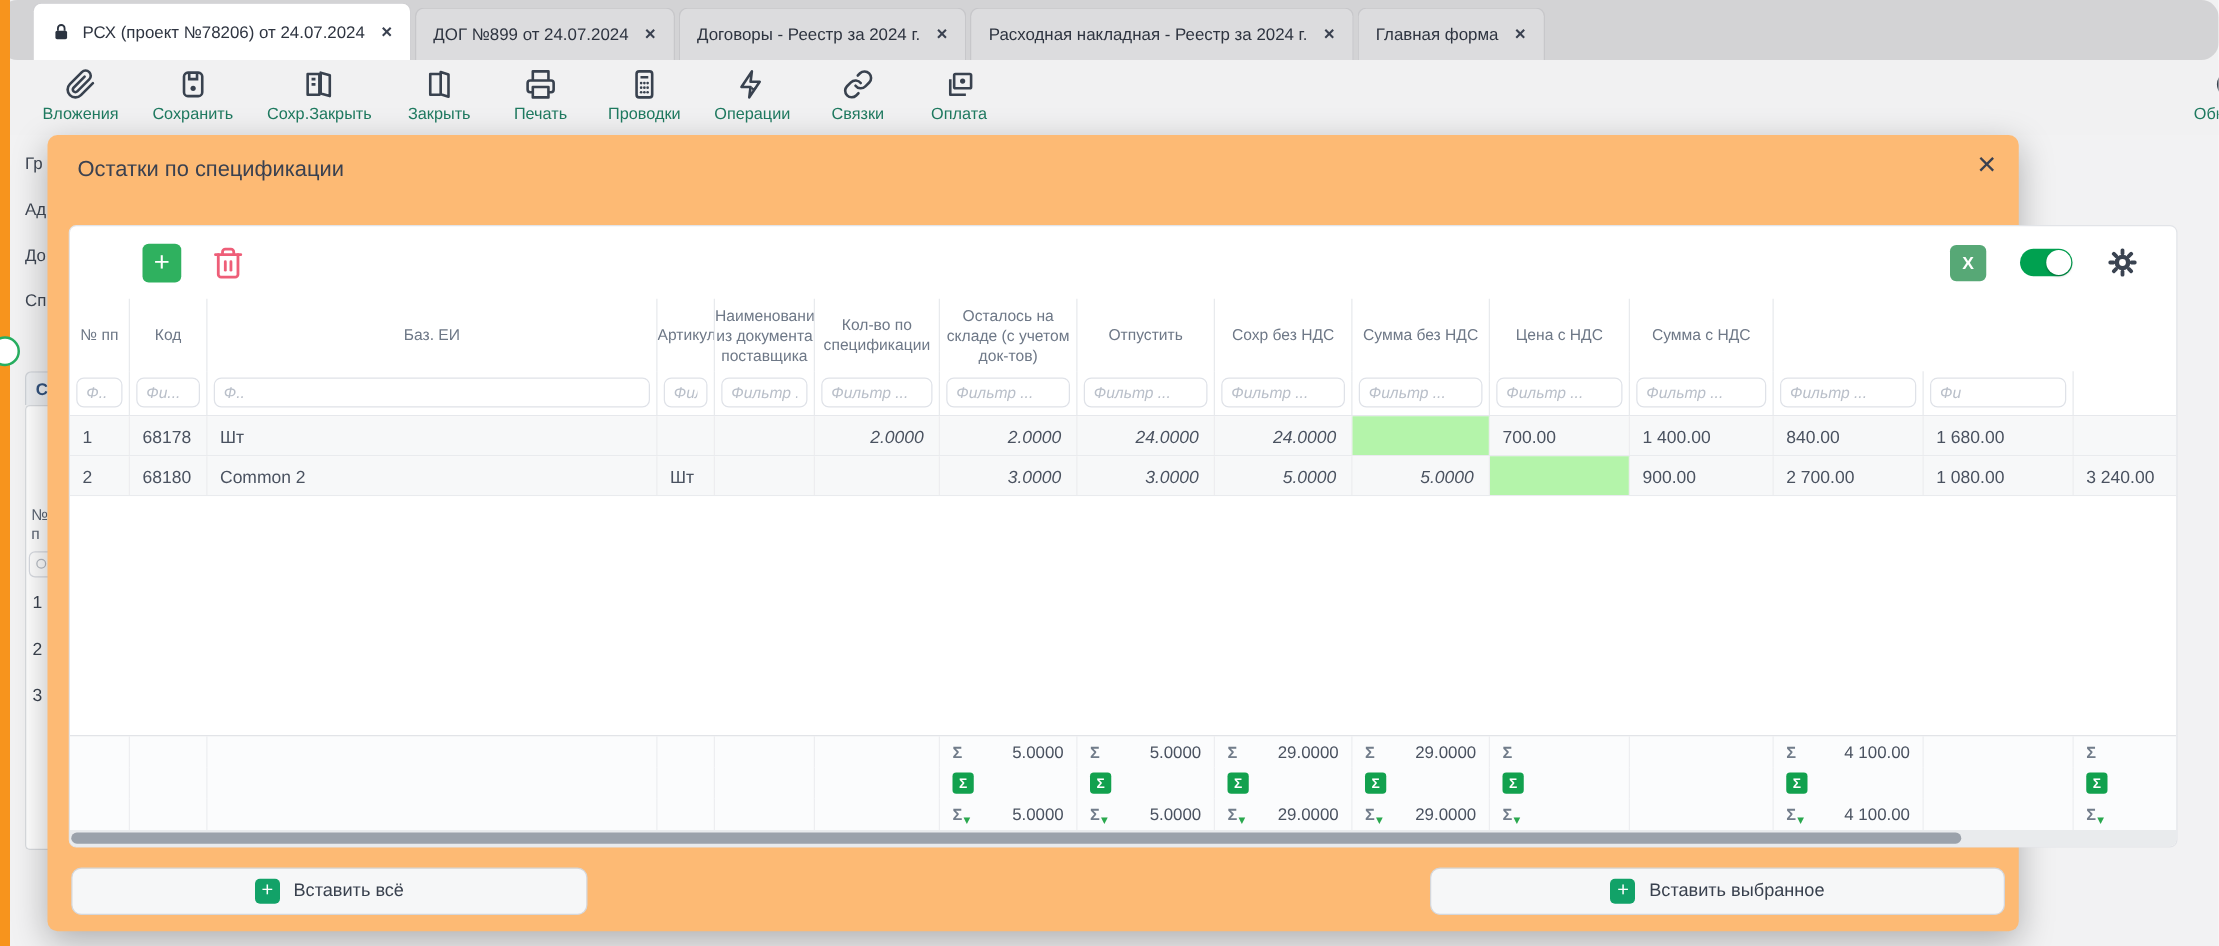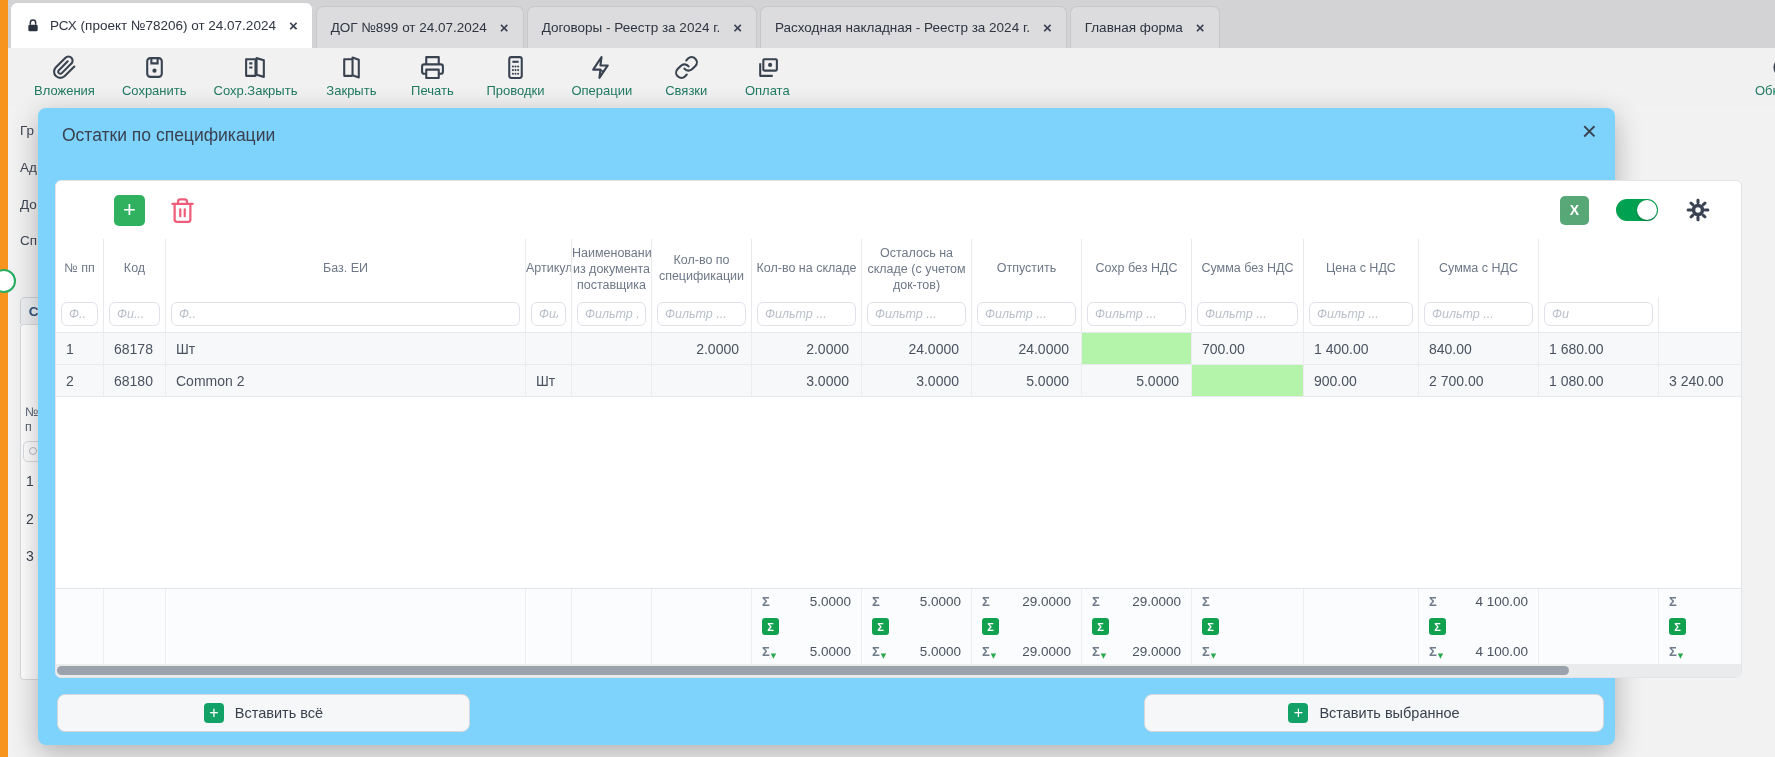--- a/index.html
+++ b/index.html
@@ -7,21 +7,21 @@
   .page { position: relative; width: 1775px; height: 757px; overflow: hidden;
           background: #f1f1f2; font-family: "Liberation Sans", sans-serif; }
 
   
   .stripe { position: absolute; left: 0; top: 0; width: 8px; height: 757px;
             background: #f7941d; z-index: 6; }
 
   
   .tabbar { position: absolute; left: 0; top: 0; right: 0; height: 48px;
             background: #d3d3d5; display: flex; align-items: flex-end;
-            padding-left: 10px; gap: 3px; z-index: 4; }
+            padding-left: 26px; gap: 3px; z-index: 4; border-radius: 14px; }
   .tab { height: 42px; background: #dcdcde; border: 1px solid #c7c7ca; border-bottom: none;
          border-radius: 7px 7px 0 0; display: flex; align-items: center; gap: 9px;
          padding: 0 14px; font-size: 13.5px; color: #2e3440; white-space: nowrap; cursor: default; }
   .tab.active { background: #ffffff; height: 46px; border-color: #d0d0d3; }
   .tab .x { font-weight: 700; font-size: 15px; color: #3a4150; margin-left: 4px; }
   .lock { width: 16px; height: 16px; color: #2b3340; flex: 0 0 auto; }
 
   
   .toolbar { position: absolute; left: 8px; top: 48px; right: 0; height: 60px;
              background: #f1f1f2; display: flex; gap: 27px; padding: 7px 0 0 26px; z-index: 3; }
@@ -45,21 +45,21 @@
   .bgsearch { position: absolute; left: 15px; top: 341px; width: 24px; height: 21px;
               border: 1px solid #d9dce2; border-radius: 5px; }
   .bgsearch i { display: block; width: 8px; height: 8px; border: 1.5px solid #b7bcc4;
                 border-radius: 50%; margin: 5px 0 0 5px; }
   .bgrow { position: absolute; left: 18px; font-size: 14px; color: #3c4450; }
   .bgcircle { position: absolute; left: -8px; top: 269px; width: 24px; height: 24px;
               border: 2px solid #27ae60; border-radius: 50%; background: #fff; z-index: 7; }
 
   
   .modal { position: absolute; left: 38px; top: 108px; width: 1577px; height: 637px;
-           background: #7dd3fc; border-radius: 8px; box-shadow: 0 8px 28px rgba(0,0,0,.28); z-index: 10; }
+           background: #fdba74; border-radius: 8px; box-shadow: 0 8px 28px rgba(0,0,0,.28); z-index: 10; }
   .mtitle { position: absolute; left: 24px; top: 17px; font-size: 17.5px; color: #3a4150; }
   .mclose { position: absolute; right: 18px; top: 8px; font-size: 26px; color: #3a4150;
             line-height: 30px; cursor: pointer; }
 
   .panel { position: absolute; left: 17px; top: 72px; width: 1687px; height: 498px;
            border: 1px solid #e2e4e8; border-radius: 6px; overflow: hidden;
            display: flex; flex-direction: column; background: #fff; }
 
   .ptoolbar { height: 58px; flex: 0 0 auto; display: flex; align-items: center;
               padding: 0 30px 0 58px; gap: 24px; }
@@ -84,21 +84,21 @@
   .th span { max-height: 47px; overflow: hidden; display: block; }
   .tfilter { height: 36px; border-bottom: 1px solid #e6e8ec; }
   .tf { border-right: 1px solid #e8eaed; padding: 5px 5px; overflow: hidden; }
   .tf input { width: 100%; height: 24px; border: 1px solid #dfe2e8; border-radius: 6px;
               padding: 0 7px; font-size: 12.5px; color: #4a5260; background: #fff;
               font-family: "Liberation Sans", sans-serif; }
   .tf input::placeholder { color: #b9bfc9; font-style: italic; }
   .tdata { height: 32px; background: #f7f8f9; border-bottom: 1px solid #e9ebee; }
   .tc { border-right: 1px solid #ededf0; font-size: 14px; color: #4a5260;
         display: flex; align-items: center; padding: 0 10px; overflow: hidden; white-space: nowrap; }
-  .tc.num { justify-content: flex-end; padding-right: 12px; }
+  .tc.num { justify-content: flex-end; padding-right: 12px; font-style: italic; }
   .tc.release { background: #b4f4aa; }
   .tspacer { flex: 1 1 auto; background: #fff; }
 
   .tsummary { flex: 0 0 auto; background: #fbfcfd; border-top: 1px solid #e2e4e8; }
   .srow { height: 25px; }
   .sc { border-right: 1px solid #edeef1; display: flex; align-items: center;
         padding: 0 10px; overflow: hidden; }
   .sigma { font-size: 13px; font-weight: 700; color: #717c8a; line-height: 1; }
   .funnel { font-size: 7px; color: #2aa84e; margin-left: 1px; align-self: flex-end; padding-bottom: 4px;
             font-family: "DejaVu Sans", sans-serif; }
@@ -310,23 +310,20 @@
           <div class="th">
               <span>Артикул</span>
             </div>
           <div class="th">
               <span>Наименование из документа поставщика</span>
             </div>
           <div class="th">
               <span>Кол-во по спецификации</span>
             </div>
           <div class="th">
-              <span>Кол-во на складе</span>
-            </div>
-          <div class="th">
               <span>Осталось на складе (с учетом док-тов)</span>
             </div>
           <div class="th">
               <span>Отпустить</span>
             </div>
           <div class="th">
               <span>Сохр без НДС</span>
             </div>
           <div class="th">
               <span>Сумма без НДС</span>

